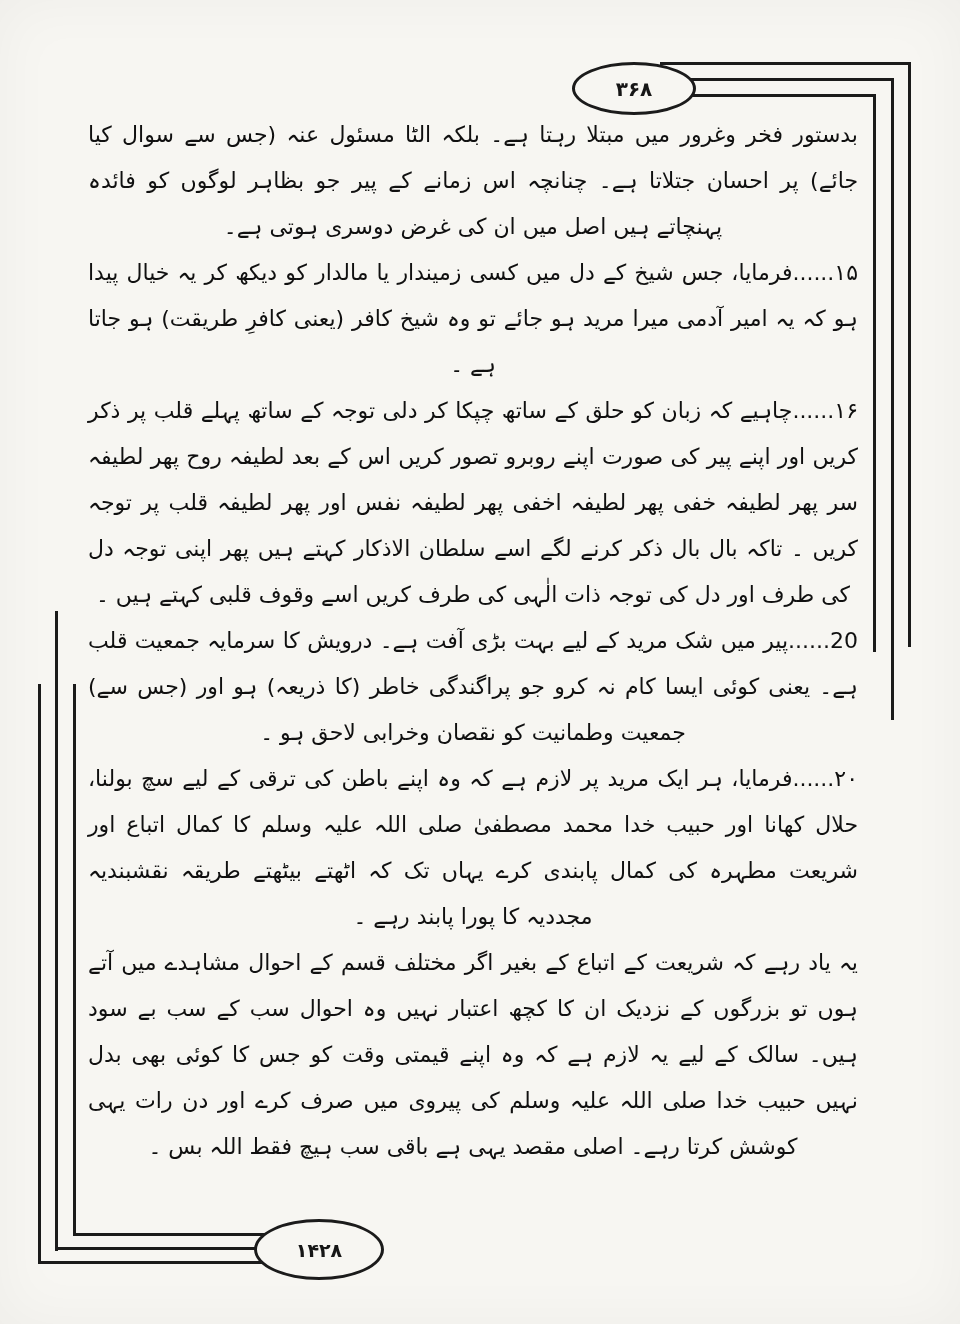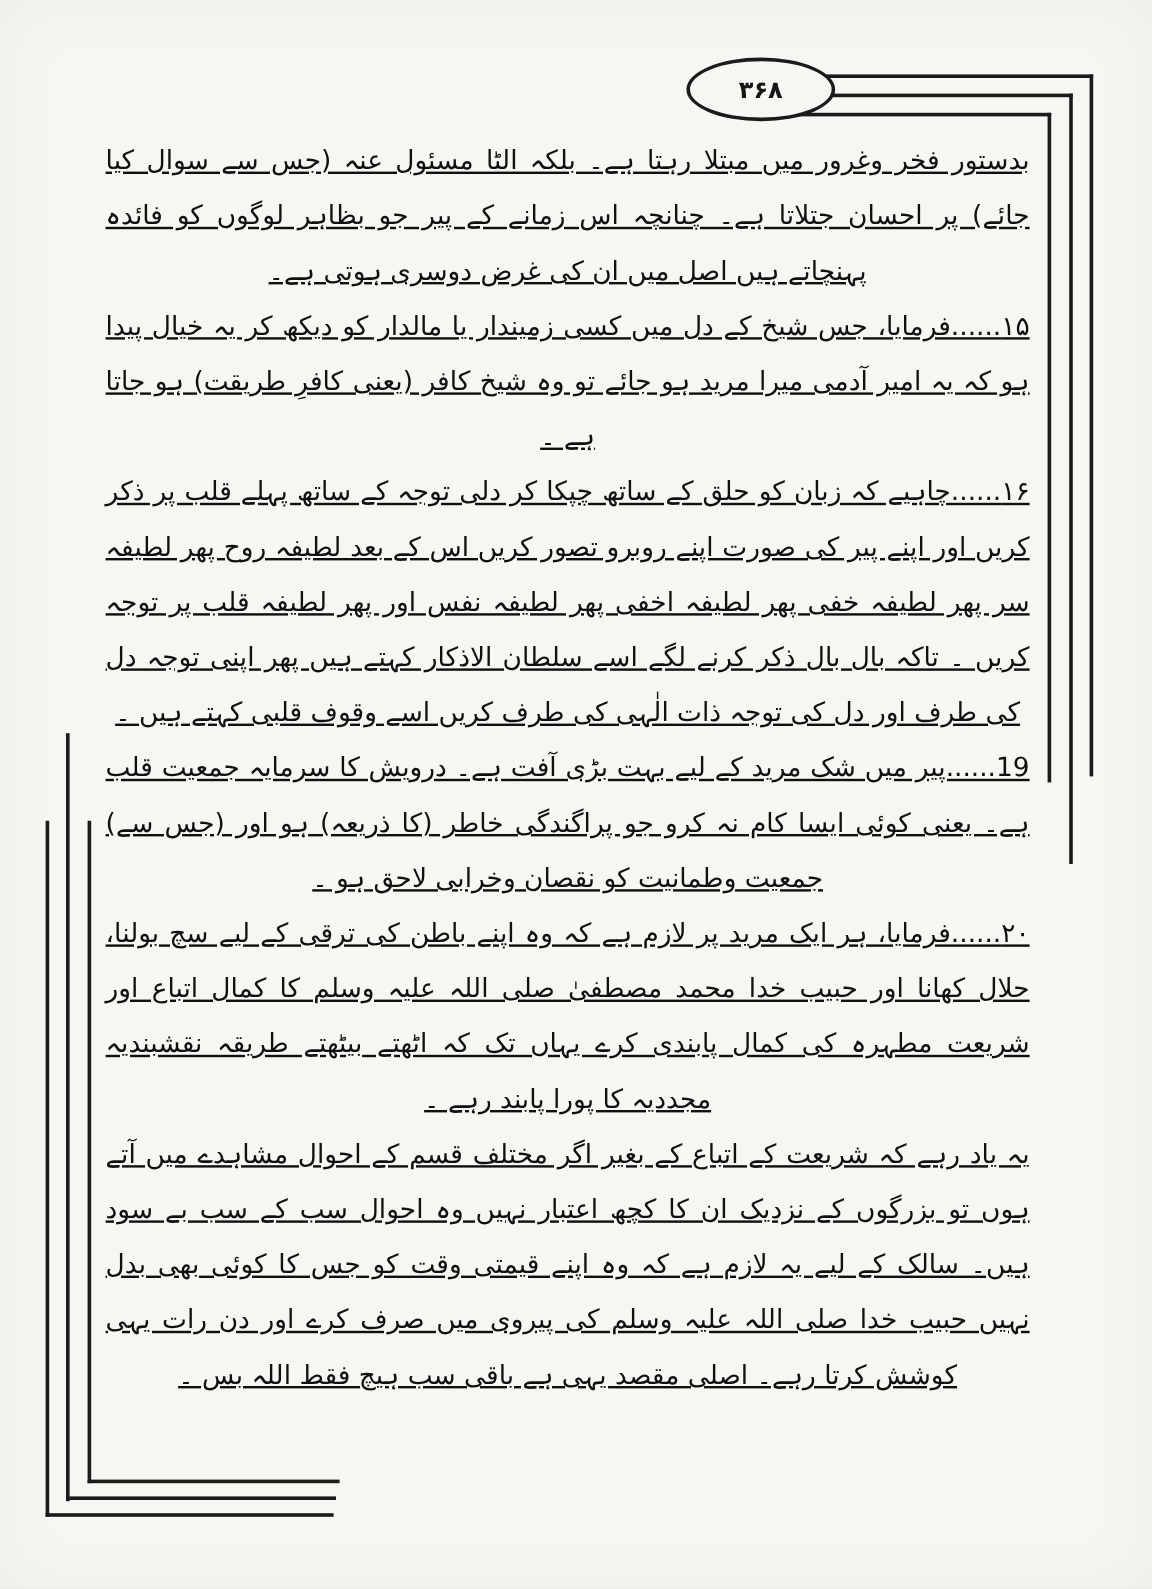--- a/index.html
+++ b/index.html
@@ -46,21 +46,21 @@
     border-radius: 50%;
     background: #f7f6f2;
     display: flex;
     align-items: center;
     justify-content: center;
     color: #161616;
     font-weight: bold;
     z-index: 3;
   }
   .oval-top {
-    left: 572px; top: 48px;
+    left: 572px; top: 62px;
     width: 118px; height: 47px;
     font-size: 20px;
     letter-spacing: 5px;
   }
   .oval-bottom {
     left: 254px; top: 1219px;
     width: 124px; height: 55px;
     font-size: 19px;
     letter-spacing: 3px;
   }
@@ -77,21 +77,20 @@
     line-height: 46px;
     text-align: justify;
     text-align-last: center;
     z-index: 2;
   }
   .text-block p {
     margin: 0;
     padding: 0;
     text-align: justify;
     text-align-last: center;
-    text-decoration: underline;
   }
 </style>
 </head>
 <body>
 
 <div class="page">
 
   <div class="fl h-top-1"></div>
   <div class="fl h-top-2"></div>
   <div class="fl h-top-3"></div>
@@ -102,23 +101,26 @@
   <div class="fl v-left-2"></div>
   <div class="fl v-left-3"></div>
   <div class="fl h-bot-1"></div>
   <div class="fl h-bot-2"></div>
   <div class="fl h-bot-3"></div>
 
   <div class="oval oval-top">
     <span>۳۶۸</span>
   </div>
 
+  <div class="oval oval-bottom">
+    <span>۱۴۲۸</span>
+  </div>
 
   <div class="text-block">
     <p>بدستور فخر وغرور میں مبتلا رہتا ہے۔ بلکہ الٹا مسئول عنہ (جس سے سوال کیا جائے) پر احسان جتلاتا ہے۔ چنانچہ اس زمانے کے پیر جو بظاہر لوگوں کو فائدہ پہنچاتے ہیں اصل میں ان کی غرض دوسری ہوتی ہے۔</p>
     <p>۱۵......فرمایا، جس شیخ کے دل میں کسی زمیندار یا مالدار کو دیکھ کر یہ خیال پیدا ہو کہ یہ امیر آدمی میرا مرید ہو جائے تو وہ شیخ کافر (یعنی کافرِ طریقت) ہو جاتا ہے ۔</p>
     <p>۱۶......چاہیے کہ زبان کو حلق کے ساتھ چپکا کر دلی توجہ کے ساتھ پہلے قلب پر ذکر کریں اور اپنے پیر کی صورت اپنے روبرو تصور کریں اس کے بعد لطیفہ روح پھر لطیفہ سر پھر لطیفہ خفی پھر لطیفہ اخفی پھر لطیفہ نفس اور پھر لطیفہ قلب پر توجہ کریں ۔ تاکہ بال بال ذکر کرنے لگے اسے سلطان الاذکار کہتے ہیں پھر اپنی توجہ دل کی طرف اور دل کی توجہ ذات الٰہی کی طرف کریں اسے وقوف قلبی کہتے ہیں ۔</p>
-    <p>19......پیر میں شک مرید کے لیے بہت بڑی آفت ہے۔ درویش کا سرمایہ جمعیت قلب ہے۔ یعنی کوئی ایسا کام نہ کرو جو پراگندگی خاطر (کا ذریعہ) ہو اور (جس سے) جمعیت وطمانیت کو نقصان وخرابی لاحق ہو ۔</p>
+    <p>20......پیر میں شک مرید کے لیے بہت بڑی آفت ہے۔ درویش کا سرمایہ جمعیت قلب ہے۔ یعنی کوئی ایسا کام نہ کرو جو پراگندگی خاطر (کا ذریعہ) ہو اور (جس سے) جمعیت وطمانیت کو نقصان وخرابی لاحق ہو ۔</p>
     <p>۲۰......فرمایا، ہر ایک مرید پر لازم ہے کہ وہ اپنے باطن کی ترقی کے لیے سچ بولنا، حلال کھانا اور حبیب خدا محمد مصطفیٰ صلی اللہ علیہ وسلم کا کمال اتباع اور شریعت مطہرہ کی کمال پابندی کرے یہاں تک کہ اٹھتے بیٹھتے طریقہ نقشبندیہ مجددیہ کا پورا پابند رہے ۔</p>
     <p>یہ یاد رہے کہ شریعت کے اتباع کے بغیر اگر مختلف قسم کے احوال مشاہدے میں آتے ہوں تو بزرگوں کے نزدیک ان کا کچھ اعتبار نہیں وہ احوال سب کے سب بے سود ہیں۔ سالک کے لیے یہ لازم ہے کہ وہ اپنے قیمتی وقت کو جس کا کوئی بھی بدل نہیں حبیب خدا صلی اللہ علیہ وسلم کی پیروی میں صرف کرے اور دن رات یہی کوشش کرتا رہے۔ اصلی مقصد یہی ہے باقی سب ہیچ فقط اللہ بس ۔</p>
   </div>
 
 </div>
 
 </body></html>

